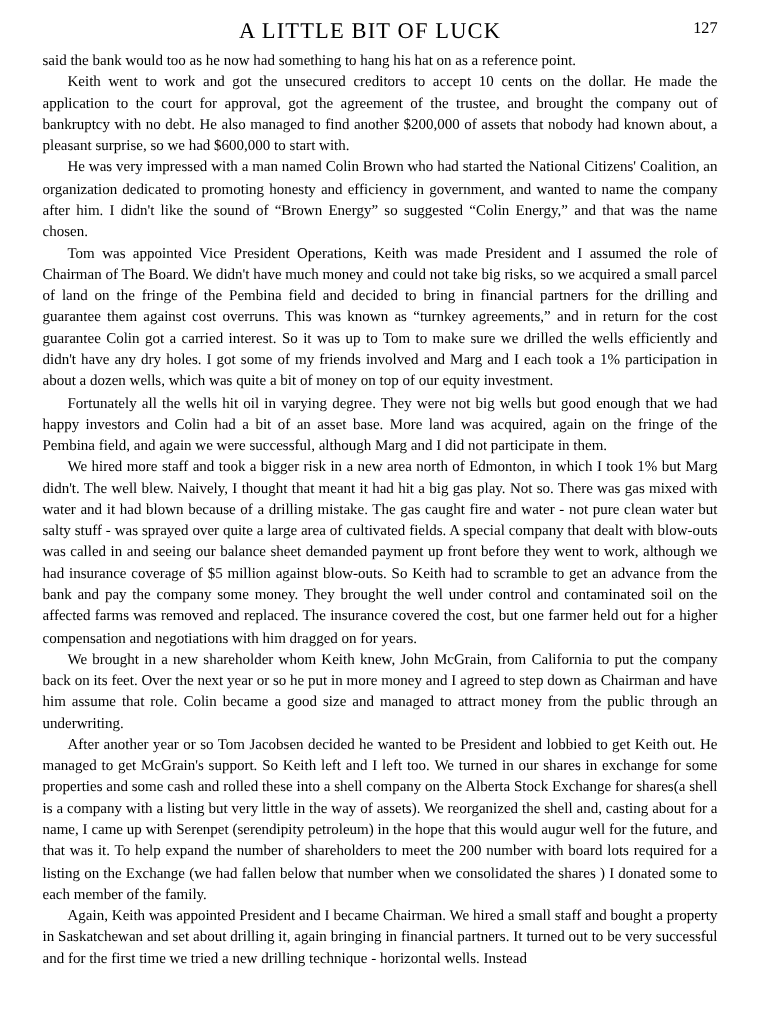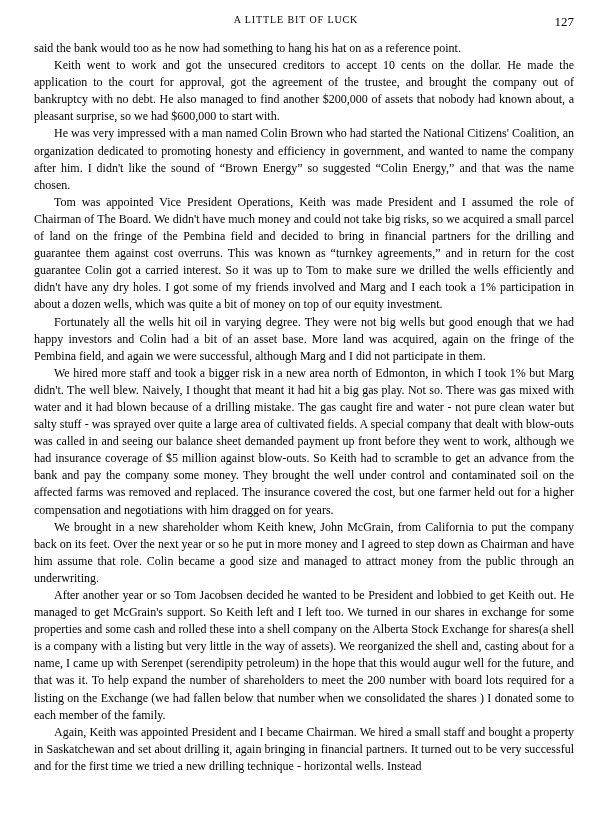--- a/index.html
+++ b/index.html
@@ -25,21 +25,21 @@
     position: relative;
     height: 22px;
     margin-bottom: 4px;
   }
   .head-title {
     position: absolute;
     left: 0;
     right: 16px;
     top: 0;
     text-align: center;
-    font-size: 10px;
+    font-size: 18px;
     letter-spacing: 0.9px;
     font-family: "Liberation Serif", serif;
   }
   .page-number {
     position: absolute;
     right: 0;
     top: 0;
     font-size: 13px;
   }
   .body-text p {

